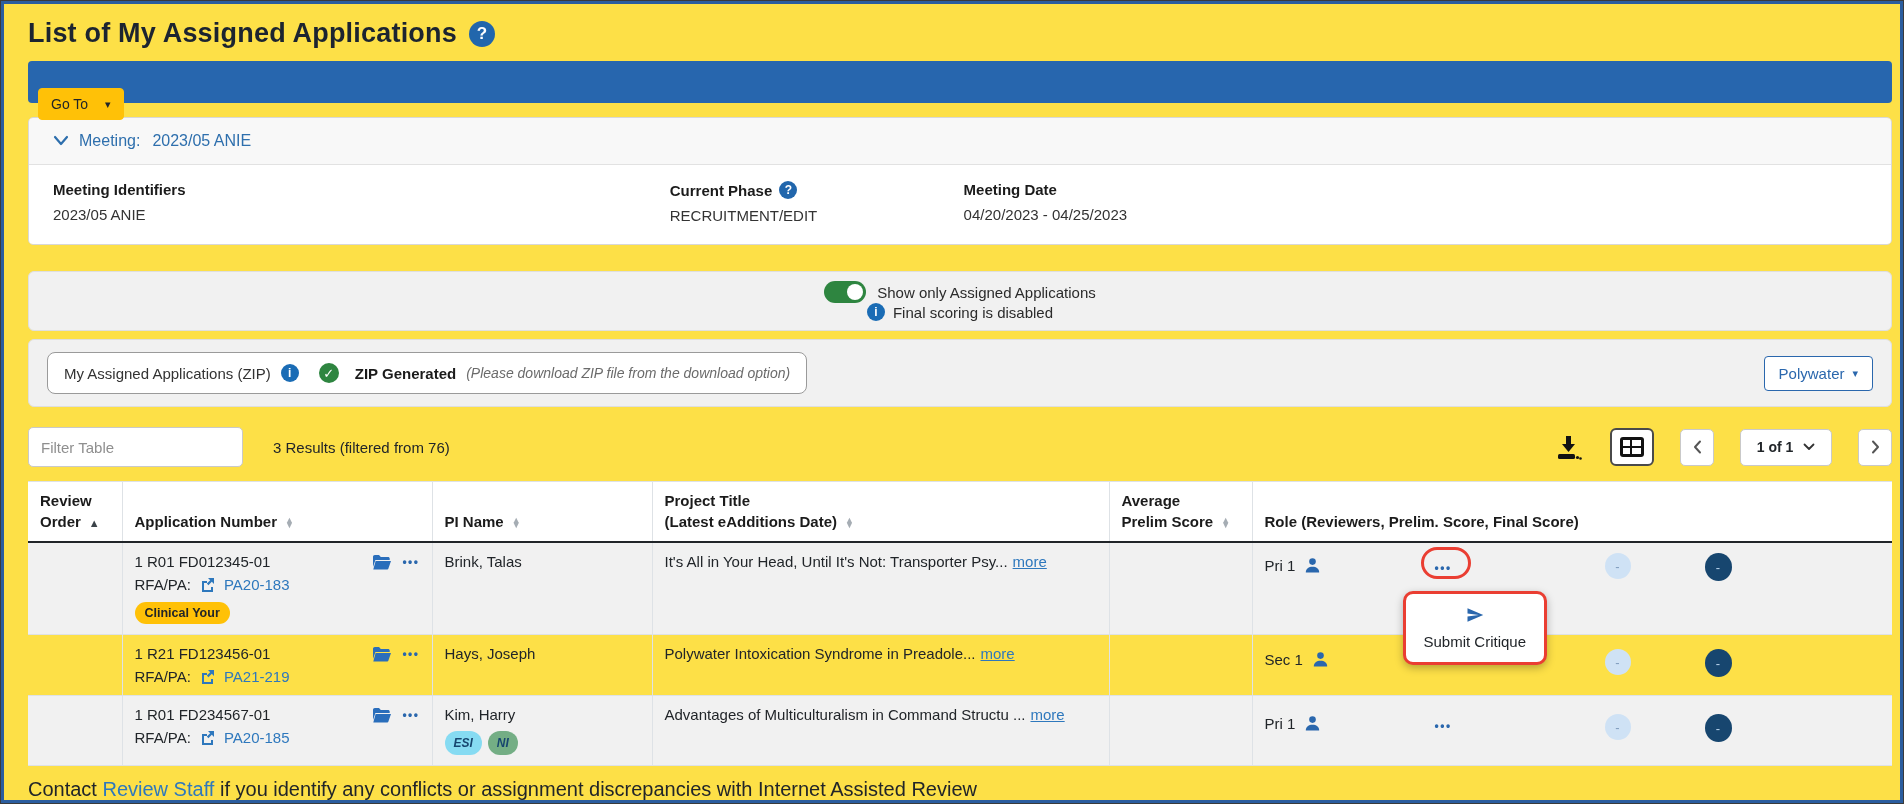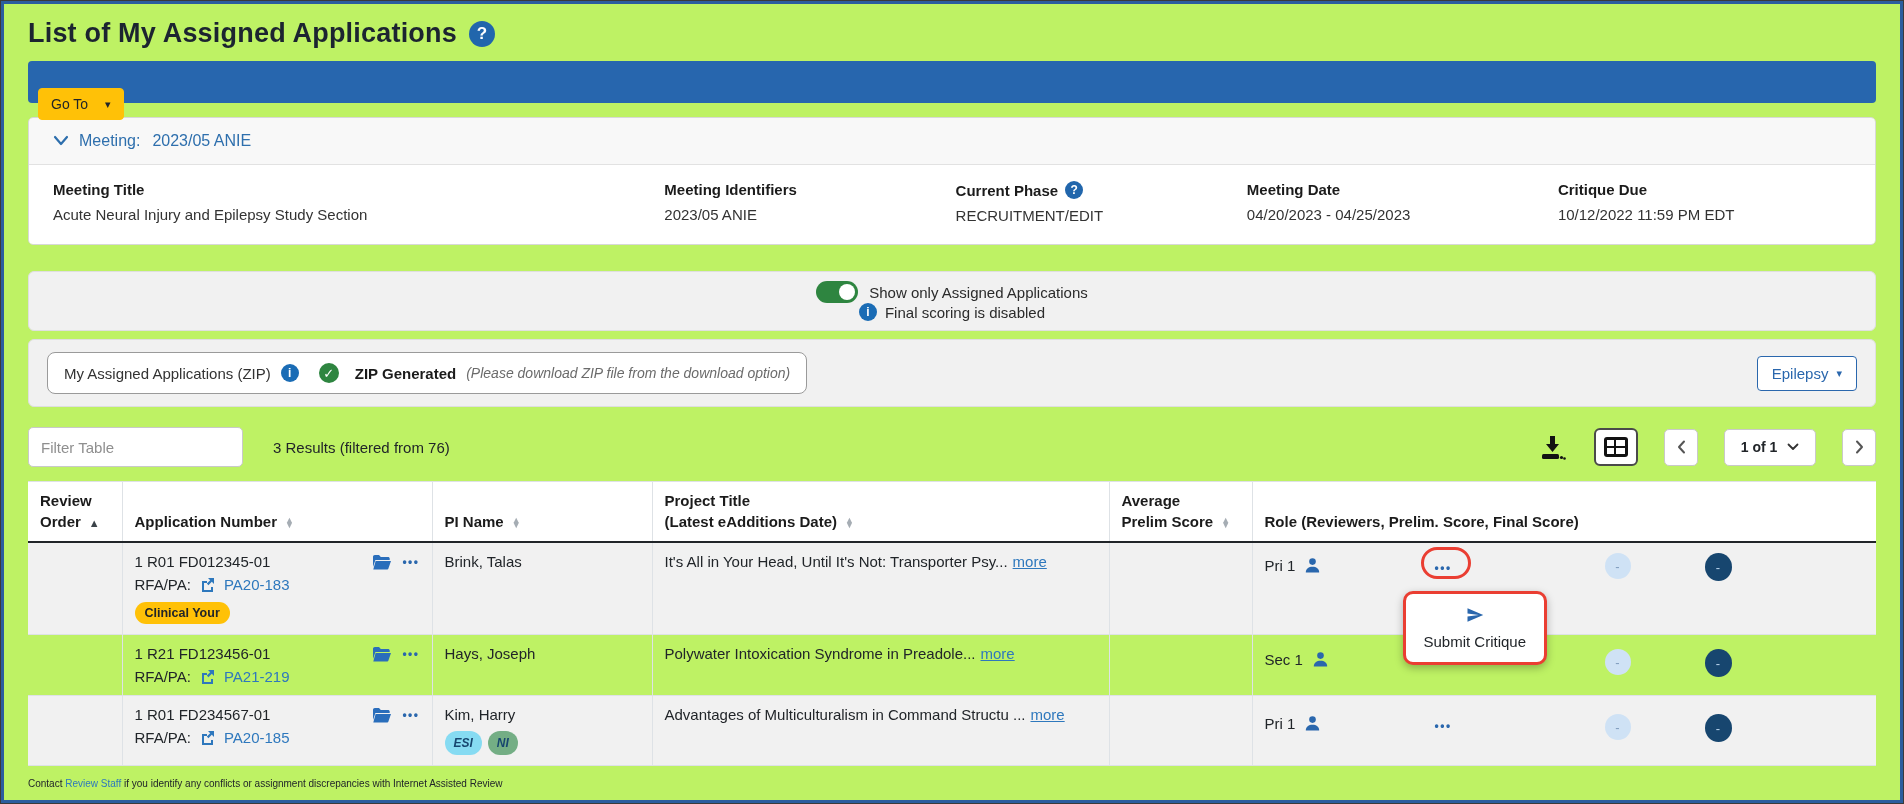--- a/index.html
+++ b/index.html
@@ -5,22 +5,22 @@
   * { box-sizing: border-box; margin: 0; padding: 0; }
   html,body { width:1904px; height:804px; }
   body {
     font-family: "Liberation Sans", sans-serif;
     background:#fff;
     border:1px solid #3a3a3a;
   }
   .page {
     width:100%; height:100%;
     border:3px solid #2b5d9e;
-    background:#bef264;
-    padding:14px 24px 0 24px;
+    background:#fde047;
+    padding:14px 8px 0 24px;
     overflow:hidden;
     position:relative;
   }
   
   .title-row { display:flex; align-items:center; gap:12px; margin-bottom:12px; }
   .page-title { font-size:27px; font-weight:700; color:#1c2430; letter-spacing:.2px; }
   .help-circle {
     width:26px; height:26px; border-radius:50%; background:#2166ac; color:#fff;
     font-size:17px; font-weight:700; display:flex; align-items:center; justify-content:center;
     flex:0 0 auto;
@@ -167,21 +167,21 @@
     border:3px solid #ea3e32; border-radius:16px; pointer-events:none;
   }
   .critique-popup {
     left:150px; top:48px; z-index:6;
     background:#fff; border:3px solid #ea3e32; border-radius:10px;
     box-shadow:0 3px 8px rgba(0,0,0,.28);
     display:flex; align-items:center; gap:9px; padding:12px 18px;
     font-size:15px; color:#212529; cursor:pointer; white-space:nowrap;flex-direction:column;
   }
   
-  .footer-note { margin-top:12px; font-size:10px; color:#212529; }
+  .footer-note { margin-top:12px; font-size:20px; color:#212529; }
   .footer-note a { color:#2e78bd; text-decoration:none; cursor:pointer; }
   svg { display:block; }
 </style>
 </head>
 <body>
 
 <div class="page">
 
   <div class="title-row">
     <h1 class="page-title">List of My Assigned Applications</h1>
@@ -199,43 +199,35 @@
     <div class="meeting-head">
       <span>
         <svg width="16" height="12" viewBox="0 0 16 12">
             <polyline points="2,2 8,9 14,2" fill="none" stroke="#2e6fad" stroke-width="2.2" stroke-linecap="round" stroke-linejoin="round"></polyline>
           </svg>
       </span>
       <span class="label">Meeting:</span>
       <span>2023/05 ANIE</span>
     </div>
     <div class="meeting-details">
-      <div>
-        <div class="field-label">Meeting Title</div>
-        <div class="field-value">Acute Neural Injury and Epilepsy Study Section</div>
-      </div>
       <div>
         <div class="field-label">Meeting Identifiers</div>
         <div class="field-value">2023/05 ANIE</div>
       </div>
       <div>
         <div class="field-label">
           <span>Current Phase</span>
           <span class="help-circle small">?</span>
         </div>
         <div class="field-value">RECRUITMENT/EDIT</div>
       </div>
       <div>
         <div class="field-label">Meeting Date</div>
         <div class="field-value">04/20/2023 - 04/25/2023</div>
       </div>
-      <div>
-        <div class="field-label">Critique Due</div>
-        <div class="field-value">10/12/2022 11:59 PM EDT</div>
-      </div>
     </div>
   </div>
 
   <div class="panel first">
     <div class="toggle-wrap">
       <span class="toggle">
           <span class="knob"></span>
         </span>
       <span class="panel-label">Show only Assigned Applications</span>
     </div>
@@ -247,21 +239,21 @@
 
   <div class="panel second">
     <div class="zip-box">
       <span>My Assigned Applications (ZIP)</span>
       <span class="info-circle">i</span>
       <span class="check-circle">✓</span>
       <span class="zip-status">ZIP Generated</span>
       <span class="zip-note">(Please download ZIP file from the download option)</span>
     </div>
     <button class="download-btn">
-      <span>Epilepsy</span>
+      <span>Polywater</span>
       <span class="caret">▾</span>
     </button>
   </div>
 
   <div class="filter-row">
     <input class="filter-input" placeholder="Filter Table" style="">
     <span class="results-text">3 Results (filtered from 76)</span>
     <div class="right-tools">
       <button class="icon-btn">
         <span>

